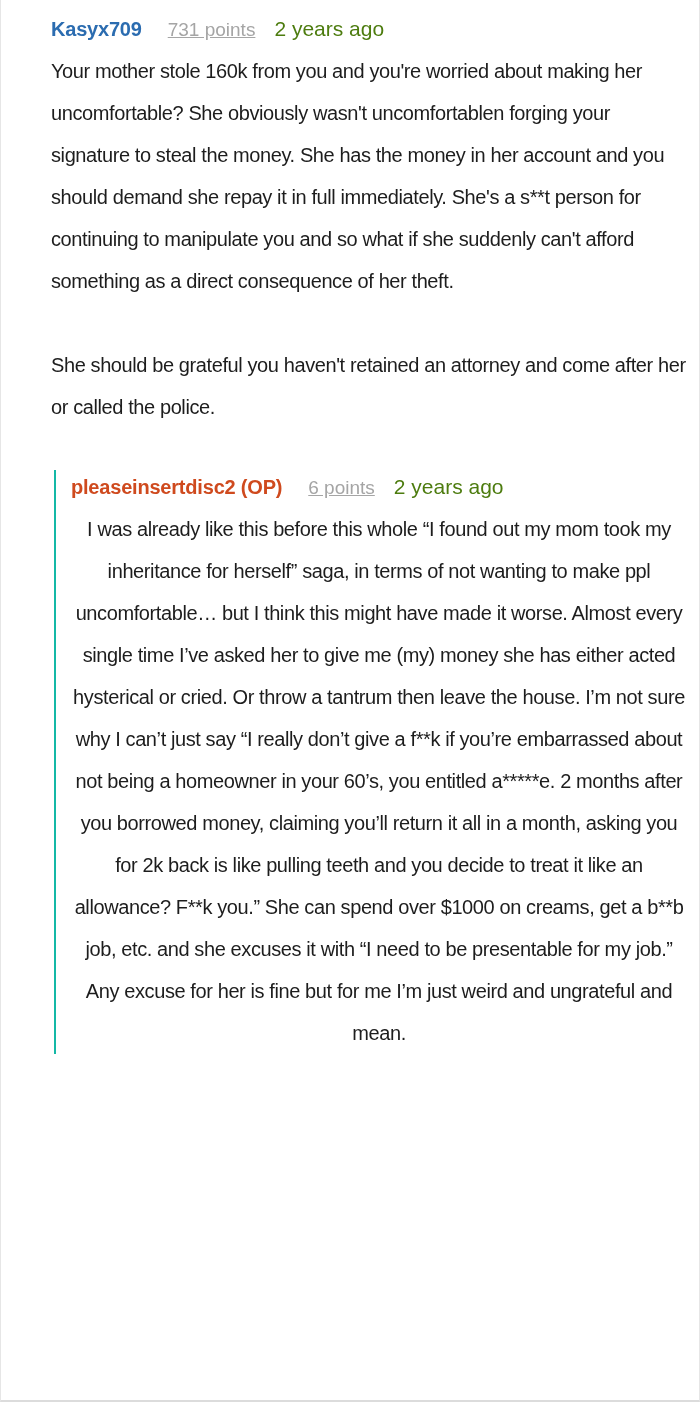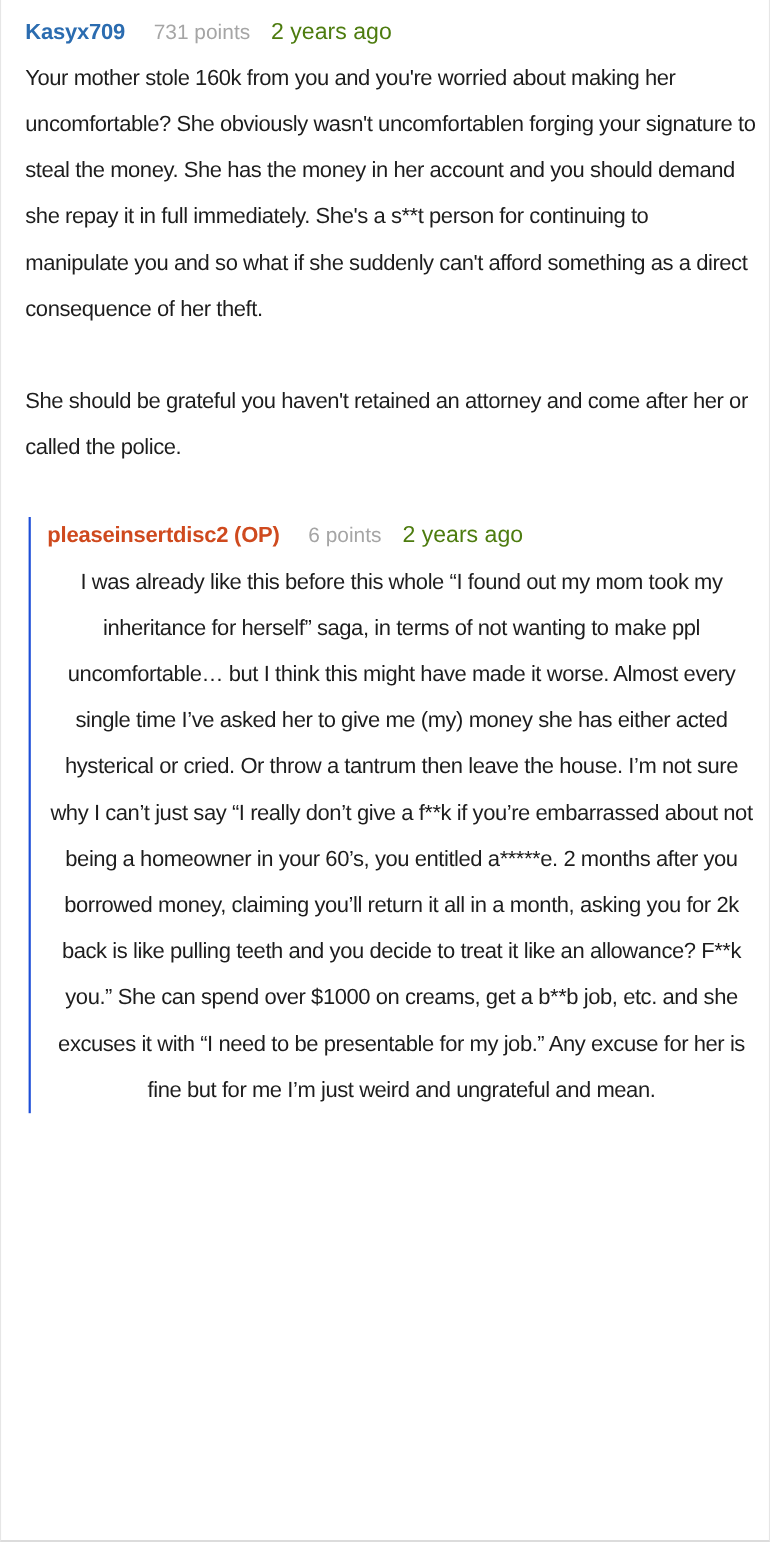--- a/index.html
+++ b/index.html
@@ -11,20 +11,21 @@
   .page {
     position: relative;
     width: 700px;
     height: 1402px;
     box-sizing: border-box;
     background: #ffffff;
     border-left: 1px solid #e6e6e6;
     border-right: 1px solid #e6e6e6;
     border-bottom: 2px solid #dcdcdc;
     overflow: hidden;
+    padding-left: 28px;
   }
   .comment {
     padding: 16px 12px 0 22px;
   }
   .comment-header {
     display: flex;
     align-items: baseline;
     line-height: 26px;
     margin-bottom: 7px;
     white-space: nowrap;
@@ -34,39 +35,40 @@
     font-weight: bold;
     letter-spacing: -0.2px;
     cursor: pointer;
   }
   .username.blue { color: #2b6cb0; }
   .username.op   { color: #cf4a1e; }
   .points {
     font-size: 19px;
     color: #a5a5a5;
     margin-left: 26px;
+    text-decoration: underline;
   }
   .age {
     font-size: 21px;
     color: #4d7c0f;
     margin-left: 19px;
   }
   .body-text {
     font-size: 20px;
     line-height: 42px;
     color: #1d1d1d;
     letter-spacing: -0.4px;
     margin: 0 0 42px 0;
   }
   .body-text:last-child { margin-bottom: 0; }
   .reply {
     margin-left: 3px;
     margin-top: 5px;
     padding: 4px 0 0 15px;
-    border-left: 2px solid #1d4ed8;
+    border-left: 2px solid #14b8a6;
   }
   .reply .body-text {
     margin-bottom: 0;
     text-align: center;
   }
 </style>
 </head>
 <body>
 
 <div class="page">

